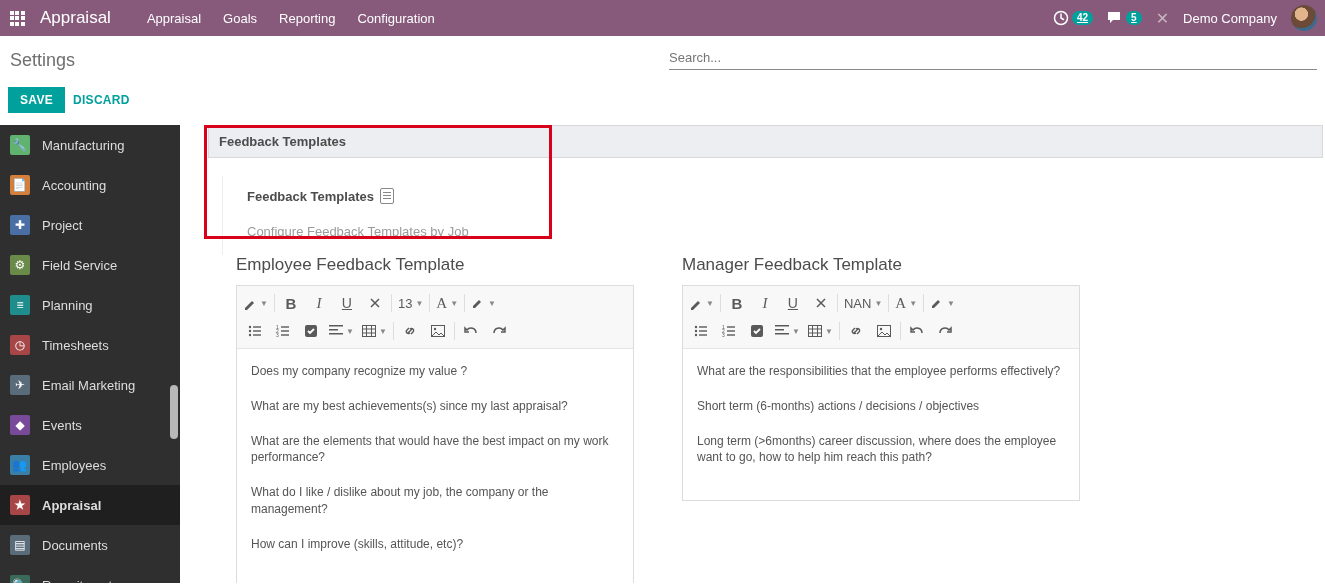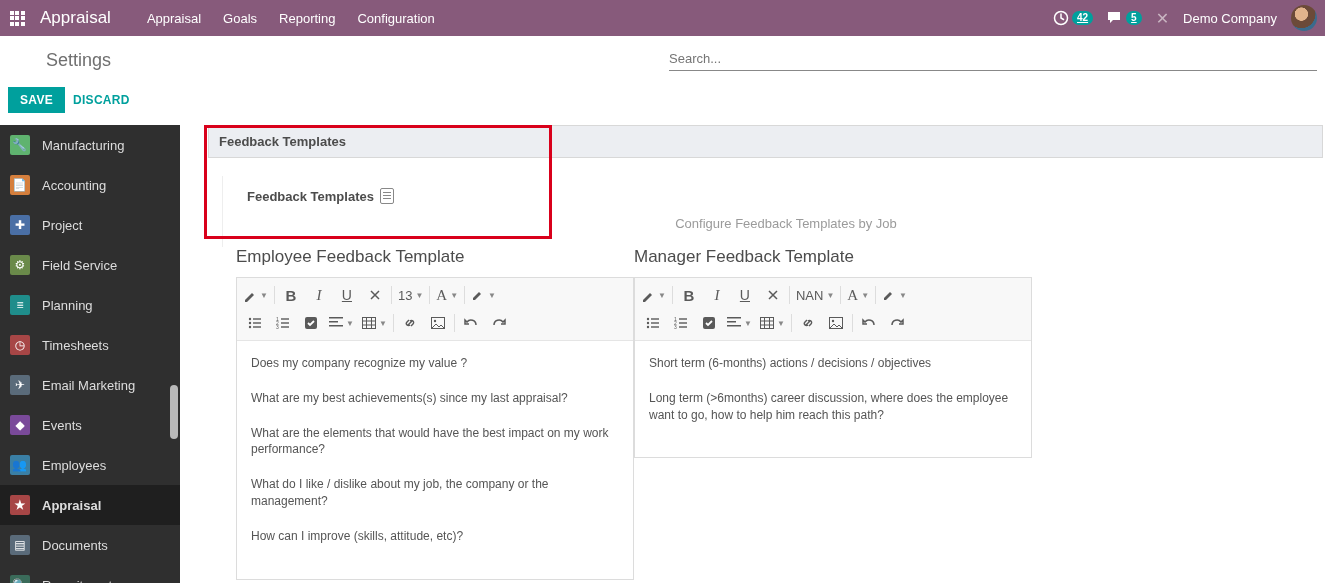--- a/index.html
+++ b/index.html
@@ -13,21 +13,21 @@
 .nav-links { display:flex; gap:22px; font-size:13px; }
 .nav-links div { cursor:pointer; }
 .nav-right { margin-left:auto; display:flex; align-items:center; gap:14px; }
 .badge-wrap { position:relative; display:flex; align-items:center; gap:3px;text-decoration:underline; }
 .badge-pill { background:#00a09d; color:#fff; border-radius:8px; font-size:10px; padding:1px 5px; font-weight:bold; line-height:12px; }
 .x-icon { color:#c9b5c2; font-size:16px; }
 .company { font-size:13px; }
 .avatar { width:26px; height:26px; border-radius:50%; background:radial-gradient(circle at 40% 35%, #e2b48c 0 28%, #6b4a38 30% 60%, #3a6b8c 62% 100%); }
 
 
-.subhead { display:flex; align-items:flex-end; padding:14px 8px 8px 8px;margin-left:36px; }
+.subhead { display:flex; align-items:flex-start; padding:14px 8px 8px 8px; }
 .page-title { font-size:18px; color:#6f6f6f; margin-left:2px; }
 .search-wrap { margin-left:auto; width:648px; border-bottom:1px solid #888; padding-bottom:4px; }
 .search-wrap input { border:none; outline:none; width:100%; font-size:13px; color:#666; }
 .actions { padding:8px 8px 12px 8px; display:flex; align-items:center; gap:8px; }
 .btn-save { background:#00a09d; color:#fff; border:none; padding:6px 12px; font-weight:bold; font-size:12px; letter-spacing:.3px; cursor:pointer; }
 .btn-discard { color:#00a09d; font-weight:bold; font-size:12px; letter-spacing:.3px; cursor:pointer; }
 
 
 .body-row { display:flex; height:calc(588px - 36px - 50px - 44px); }
 .sidebar { width:180px; background:#2f2f2f; color:#ddd; overflow:hidden; }
@@ -36,25 +36,25 @@
 .side-icon { width:20px; height:20px; display:flex; align-items:center; justify-content:center; border-radius:2px; font-size:12px; color:#fff; }
 .c-mfg{background:#5fb36f;} .c-acc{background:#d57f3d;} .c-proj{background:#4a6fa5;} .c-fs{background:#6a8a4a;} .c-plan{background:#1f8d8b;} .c-ts{background:#a74646;} .c-em{background:#5a6b7a;} .c-ev{background:#7a4a9a;} .c-emp{background:#3a7fa5;} .c-app{background:#a74646;} .c-doc{background:#5a6b7a;} .c-rec{background:#3a6b5a;}
 .scroll-thumb { position:absolute; right:2px; width:8px; height:54px; background:#b8b8b8; border-radius:4px; top:260px;}
 .sidebar-wrap { position:relative; height:100%; }
 
 .content { flex:1; padding:0 0 0 28px; overflow:hidden; }
 .section-header { background:#eceef2; border:1px solid #d8d8d8; padding:8px 10px; font-weight:bold; color:#4c4c4c; margin-bottom:18px; margin-right:2px; }
 .red-box { border:3px solid #d9001b; padding:0; margin-bottom:8px; margin-right:2px; width:348px; position:relative; margin-left:-2px; }
 .feedback-config { padding:12px 0 16px 24px; border-left:1px solid #eee; margin-left:14px; margin-top:8px; }
 .fc-title { font-weight:bold; color:#4c4c4c; display:flex; align-items:center; gap:6px; }
-.fc-sub { color:#9b9b9b; margin-top:12px;text-align:center; }
+.fc-sub { color:#9b9b9b; margin-top:20px; }
 .clip-icon { width:14px; height:16px; border:1px solid #888; border-radius:2px; display:inline-block; position:relative; }
 .clip-icon::before { content:""; position:absolute; left:2px; right:2px; top:3px; height:1px; background:#888; box-shadow:0 3px 0 #888, 0 6px 0 #888; }
 
-.templates-row { display:flex; margin-left:28px; }
+.templates-row { display:flex; gap:48px; margin-left:28px; }
 .tpl { width:398px; }
 .tpl h3 { font-size:17px; font-weight:400; color:#4c4c4c; margin-bottom:10px; }
 .editor { border:1px solid #dcdcdc; background:#f8f8f8; }
 .toolbar { display:flex; flex-wrap:wrap; align-items:center; padding:4px 2px 0 2px; border-bottom:1px solid #e5e5e5; background:#f8f8f8; }
 .tb-btn { min-width:28px; height:26px; display:flex; align-items:center; justify-content:center; color:#5a5a5a; font-size:13px; cursor:pointer; padding:0 4px; }
 .tb-btn .caret { font-size:8px; margin-left:3px; color:#888; }
 .tb-sep { width:1px; height:18px; background:#ddd; margin:0 2px; }
 .tb-row2 { width:100%; display:flex; align-items:center; padding:2px 2px 4px 2px; }
 .editor-body { background:#fff; padding:14px 14px 16px 14px; }
 .editor-body p { font-weight:normal; color:#555; margin-bottom:18px; line-height:1.4; font-size:12px; }
@@ -412,20 +412,21 @@
                   </svg>
                 </div>
               <div class="tb-btn">
                   <svg width="14" height="12" viewBox="0 0 14 12">
                     <path d="M2 8a5 5 0 0 1 9-3l2-2v4H9" fill="none" stroke="#5a5a5a" stroke-width="1.5"></path>
                   </svg>
                 </div>
             </div>
           </div>
           <div class="editor-body" id="mgr-body">
+              <p>What are the responsibilities that the employee performs effectively?</p>
               <p>Short term (6-months) actions / decisions / objectives</p>
               <p>Long term (&gt;6months) career discussion, where does the employee want to go, how to help him reach this path?</p>
             </div>
         </div>
       </div>
     </div>
   </div>
 </div>
 
 </body></html>

